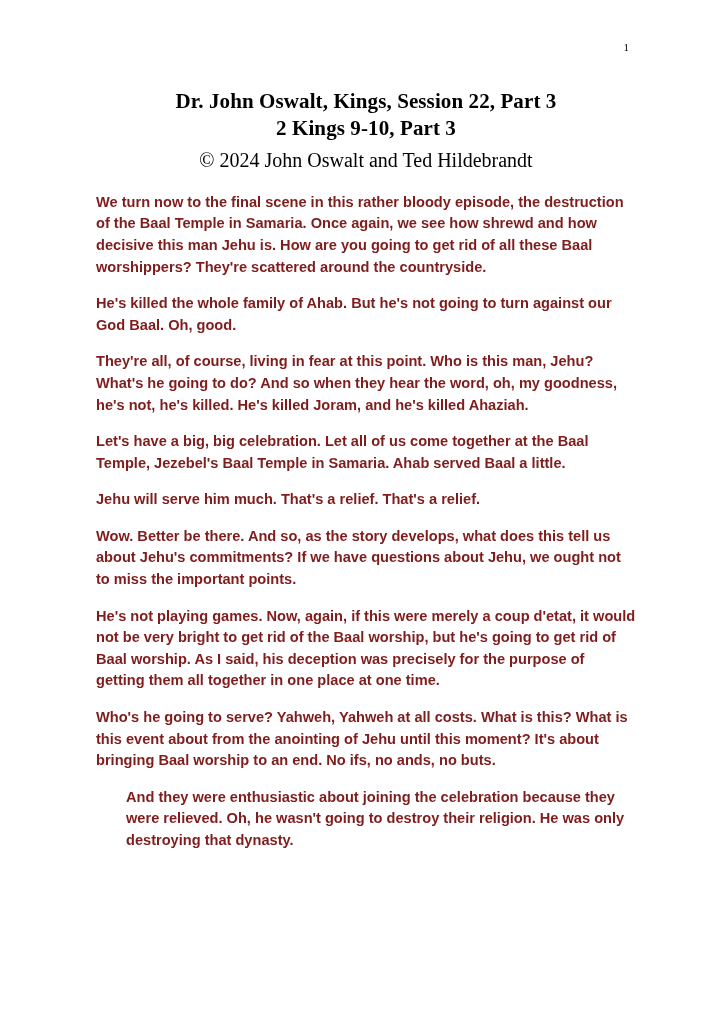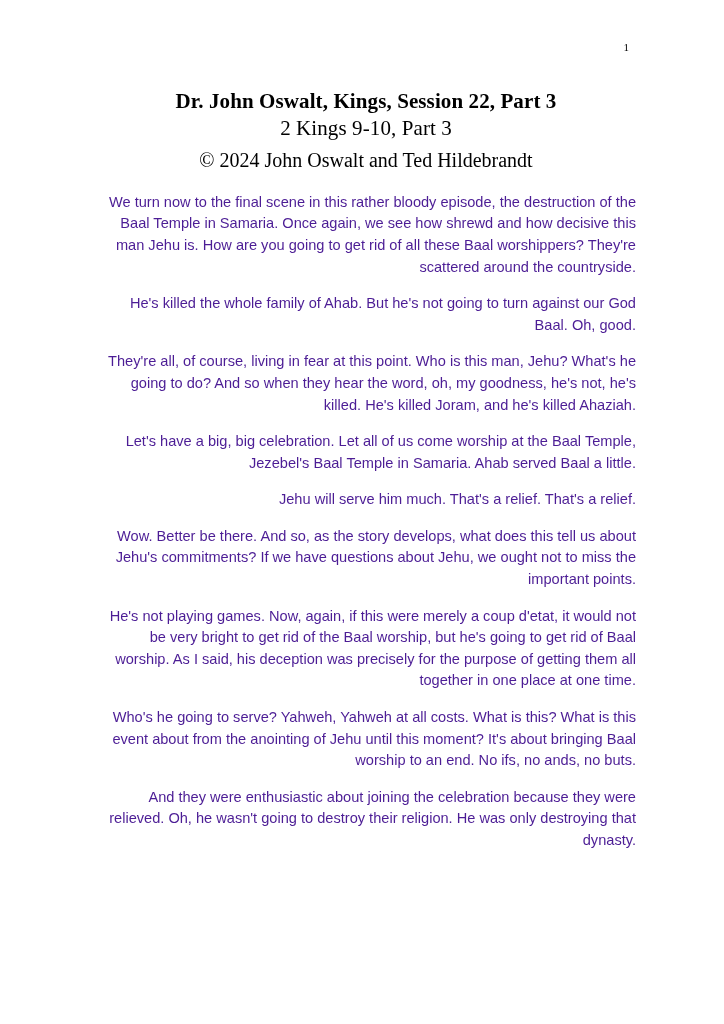--- a/index.html
+++ b/index.html
@@ -43,43 +43,45 @@
     font-family: "Liberation Serif", serif;
   }
   .title-line-1 {
     font-size: 21px;
     font-weight: bold;
     line-height: 1.28;
     letter-spacing: 0.1px;
   }
   .title-line-2 {
     font-size: 21px;
-    font-weight: normal;
+    font-weight: bold;
     line-height: 1.28;
     letter-spacing: 0.1px;
   }
   .copyright {
     font-size: 20px;
     font-weight: normal;
     line-height: 1.5;
     margin-top: 3px;
   }
   .body-text {
     margin-top: 17px;
     font-family: "Liberation Sans", sans-serif;
     font-size: 14.6px;
     line-height: 1.48;
-    text-align: right;
-    color: #4c1d95;
+    text-align: left;
+    color: #7f1d1d;
+    font-weight: bold;
   }
   .body-text p {
     margin: 0 0 15px 0;
   }
   .body-text p:last-child {
     margin-bottom: 0;
+    margin-left: 30px;
   }
 </style>
 </head>
 <body>
 
 <div class="page">
 
   <div class="page-number">1</div>
 
   <div class="content">
@@ -87,21 +89,21 @@
     <div class="title-block">
       <div class="title-line-1">Dr. John Oswalt, Kings, Session 22, Part 3</div>
       <div class="title-line-2">2 Kings 9-10, Part 3</div>
       <div class="copyright">© 2024 John Oswalt and Ted Hildebrandt</div>
     </div>
 
     <div class="body-text">
       <p>We turn now to the final scene in this rather bloody episode, the destruction of the Baal Temple in Samaria. Once again, we see how shrewd and how decisive this man Jehu is. How are you going to get rid of all these Baal worshippers? They're scattered around the countryside.</p>
       <p>He's killed the whole family of Ahab. But he's not going to turn against our God Baal. Oh, good.</p>
       <p>They're all, of course, living in fear at this point. Who is this man, Jehu? What's he going to do? And so when they hear the word, oh, my goodness, he's not, he's killed. He's killed Joram, and he's killed Ahaziah.</p>
-      <p>Let's have a big, big celebration. Let all of us come worship at the Baal Temple, Jezebel's Baal Temple in Samaria. Ahab served Baal a little.</p>
+      <p>Let's have a big, big celebration. Let all of us come together at the Baal Temple, Jezebel's Baal Temple in Samaria. Ahab served Baal a little.</p>
       <p>Jehu will serve him much. That's a relief. That's a relief.</p>
       <p>Wow. Better be there. And so, as the story develops, what does this tell us about Jehu's commitments? If we have questions about Jehu, we ought not to miss the important points.</p>
       <p>He's not playing games. Now, again, if this were merely a coup d'etat, it would not be very bright to get rid of the Baal worship, but he's going to get rid of Baal worship. As I said, his deception was precisely for the purpose of getting them all together in one place at one time.</p>
       <p>Who's he going to serve? Yahweh, Yahweh at all costs. What is this? What is this event about from the anointing of Jehu until this moment? It's about bringing Baal worship to an end. No ifs, no ands, no buts.</p>
       <p>And they were enthusiastic about joining the celebration because they were relieved. Oh, he wasn't going to destroy their religion. He was only destroying that dynasty.</p>
     </div>
 
   </div>
 </div>
 

